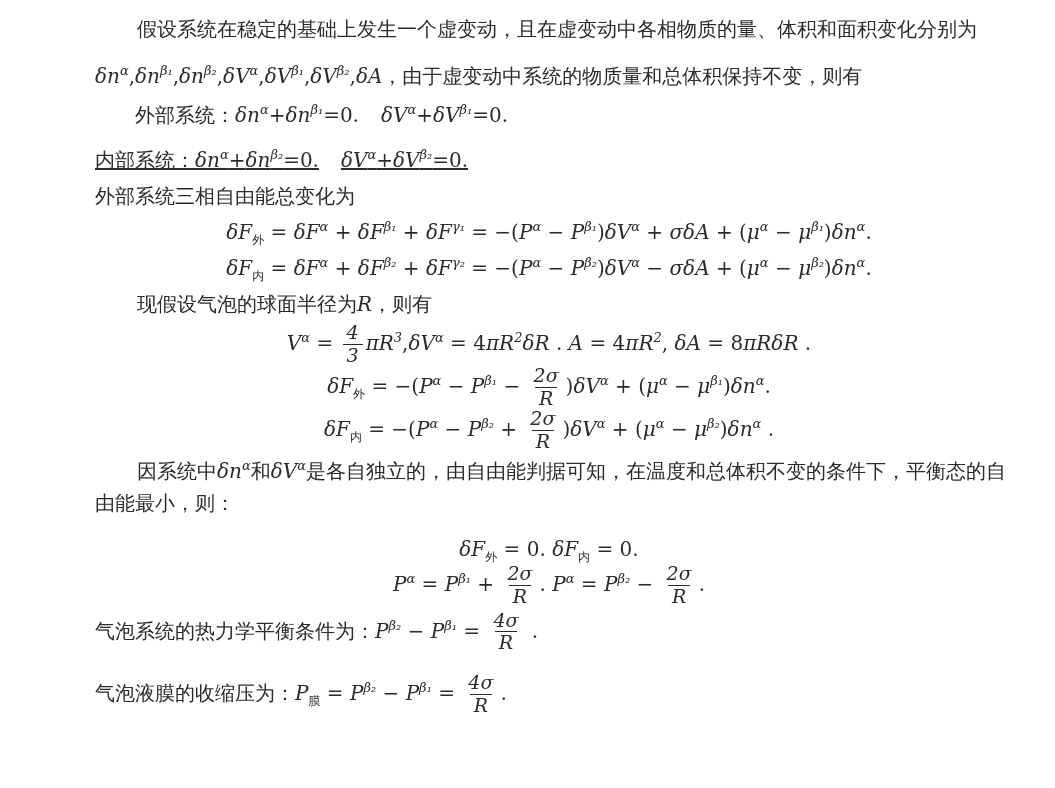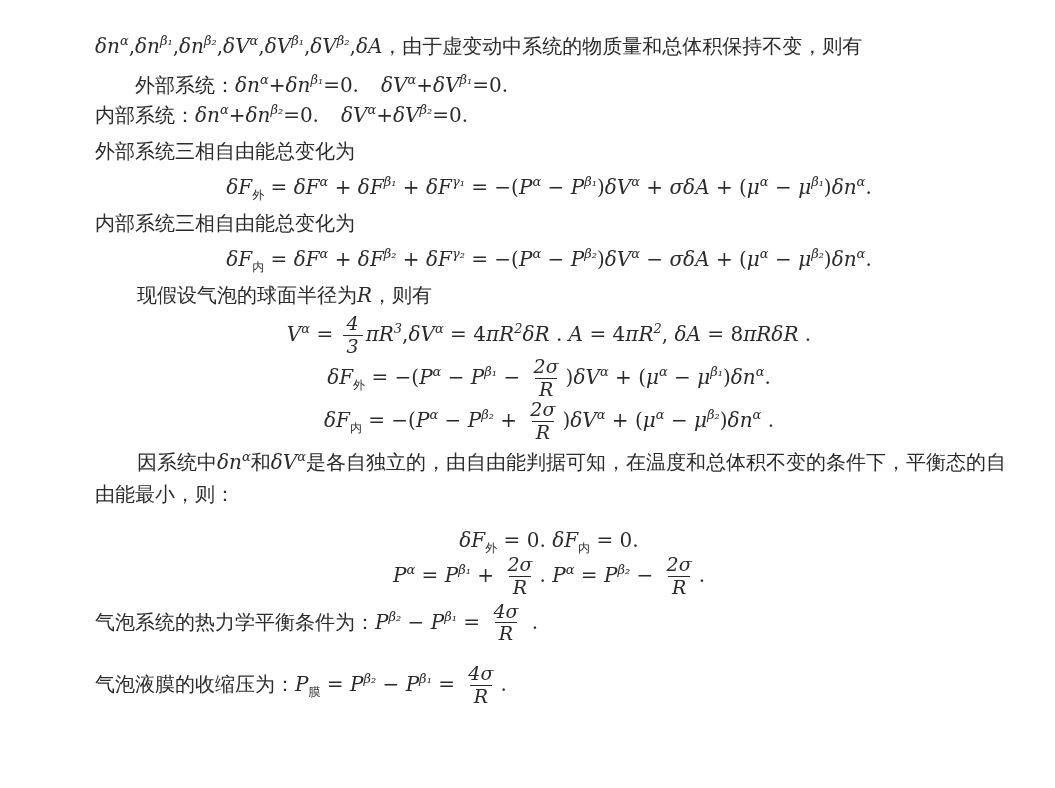--- a/index.html
+++ b/index.html
@@ -29,21 +29,21 @@
   [data-name="internal-free-energy-equation"],
   [data-name="sphere-geometry-equation"],
   [data-name="simplified-external-equation"],
   [data-name="simplified-internal-equation"],
   [data-name="equilibrium-condition-equation"],
   [data-name="pressure-relation-equation"]{text-align:center;}
   
   [data-name="intro-paragraph-line-1"]{margin-top:0;}
   [data-name="variation-symbols-line"]{margin-top:17px;}
   [data-name="external-system-constraint-line"]{margin-top:9px;margin-left:40px;}
-  [data-name="internal-system-constraint-line"]{margin-top:0;}
+  [data-name="internal-system-constraint-line"]{margin-top:15px;text-decoration:underline;}
   [data-name="sphere-geometry-equation"]{margin-top:4px;}
   [data-name="simplified-external-equation"]{margin-top:0px;}
   [data-name="simplified-internal-equation"]{margin-top:0px;}
   [data-name="independence-paragraph-line-1"]{margin-top:4px;}
   [data-name="independence-paragraph-line-2"]{margin-top:2px;}
   [data-name="equilibrium-condition-equation"]{margin-top:16px;}
   [data-name="pressure-relation-equation"]{margin-top:0px;}
   [data-name="thermodynamic-equilibrium-line"]{margin-top:4px;}
   [data-name="film-contraction-pressure-line"]{margin-top:20px;}
 
@@ -58,26 +58,26 @@
     font-size:19px;margin:0 3px;
   }
   .frac .num{padding:0 4px 1px;}
   .frac .den{border-top:1.5px solid #2b2b2b;padding:1px 4px 0;}
   .sp{display:inline-block;}
 </style>
 </head>
 <body>
 
 <div class="page" data-name="document-page">
+    <div class="line" data-name="intro-paragraph-line-1"><span class="cn" data-name="text-run">假设系统在稳定的基础上发生一个虚变动，且在虚变动中各相物质的量、体积和面积变化分别为</span></div>
     <div class="line" data-name="variation-symbols-line"><span class="it" data-name="math-run">δn</span><sup data-name="superscript">α</sup><span class="rm" data-name="math-run">,</span><span class="it" data-name="math-run">δn</span><sup data-name="superscript">β₁</sup><span class="rm" data-name="math-run">,</span><span class="it" data-name="math-run">δn</span><sup data-name="superscript">β₂</sup><span class="rm" data-name="math-run">,</span><span class="it" data-name="math-run">δV</span><sup data-name="superscript">α</sup><span class="rm" data-name="math-run">,</span><span class="it" data-name="math-run">δV</span><sup data-name="superscript">β₁</sup><span class="rm" data-name="math-run">,</span><span class="it" data-name="math-run">δV</span><sup data-name="superscript">β₂</sup><span class="rm" data-name="math-run">,</span><span class="it" data-name="math-run">δA</span><span class="cn" data-name="text-run">，由于虚变动中系统的物质量和总体积保持不变，则有</span></div>
     <div class="line" data-name="external-system-constraint-line"><span class="cn" data-name="text-run">外部系统：</span><span class="it" data-name="math-run">δn</span><sup data-name="superscript">α</sup><span class="rm" data-name="math-run">+</span><span class="it" data-name="math-run">δn</span><sup data-name="superscript">β₁</sup><span class="rm" data-name="math-run">=0.</span><span class="sp" data-name="spacer" style="width: 22px;"></span><span class="it" data-name="math-run">δV</span><sup data-name="superscript">α</sup><span class="rm" data-name="math-run">+</span><span class="it" data-name="math-run">δV</span><sup data-name="superscript">β₁</sup><span class="rm" data-name="math-run">=0.</span></div>
     <div class="line" data-name="internal-system-constraint-line"><span class="cn" data-name="text-run">内部系统：</span><span class="it" data-name="math-run">δn</span><sup data-name="superscript">α</sup><span class="rm" data-name="math-run">+</span><span class="it" data-name="math-run">δn</span><sup data-name="superscript">β₂</sup><span class="rm" data-name="math-run">=0.</span><span class="sp" data-name="spacer" style="width: 22px;"></span><span class="it" data-name="math-run">δV</span><sup data-name="superscript">α</sup><span class="rm" data-name="math-run">+</span><span class="it" data-name="math-run">δV</span><sup data-name="superscript">β₂</sup><span class="rm" data-name="math-run">=0.</span></div>
     <div class="line" data-name="external-free-energy-heading"><span class="cn" data-name="text-run">外部系统三相自由能总变化为</span></div>
     <div class="line" data-name="external-free-energy-equation"><span class="it" data-name="math-run">δF</span><sub data-name="subscript">外</sub><span class="rm" data-name="math-run"> = </span><span class="it" data-name="math-run">δF</span><sup data-name="superscript">α</sup><span class="rm" data-name="math-run"> + </span><span class="it" data-name="math-run">δF</span><sup data-name="superscript">β₁</sup><span class="rm" data-name="math-run"> + </span><span class="it" data-name="math-run">δF</span><sup data-name="superscript">γ₁</sup><span class="rm" data-name="math-run"> = −(</span><span class="it" data-name="math-run">P</span><sup data-name="superscript">α</sup><span class="rm" data-name="math-run"> − </span><span class="it" data-name="math-run">P</span><sup data-name="superscript">β₁</sup><span class="rm" data-name="math-run">)</span><span class="it" data-name="math-run">δV</span><sup data-name="superscript">α</sup><span class="rm" data-name="math-run"> + </span><span class="it" data-name="math-run">σδA</span><span class="rm" data-name="math-run"> + (</span><span class="it" data-name="math-run">μ</span><sup data-name="superscript">α</sup><span class="rm" data-name="math-run"> − </span><span class="it" data-name="math-run">μ</span><sup data-name="superscript">β₁</sup><span class="rm" data-name="math-run">)</span><span class="it" data-name="math-run">δn</span><sup data-name="superscript">α</sup><span class="rm" data-name="math-run">.</span></div>
-    <div class="line" data-name="internal-free-energy-heading"><span class="cn" data-name="text-run">内部系统三相自由能总变化为</span></div>
     <div class="line" data-name="internal-free-energy-equation"><span class="it" data-name="math-run">δF</span><sub data-name="subscript">内</sub><span class="rm" data-name="math-run"> = </span><span class="it" data-name="math-run">δF</span><sup data-name="superscript">α</sup><span class="rm" data-name="math-run"> + </span><span class="it" data-name="math-run">δF</span><sup data-name="superscript">β₂</sup><span class="rm" data-name="math-run"> + </span><span class="it" data-name="math-run">δF</span><sup data-name="superscript">γ₂</sup><span class="rm" data-name="math-run"> = −(</span><span class="it" data-name="math-run">P</span><sup data-name="superscript">α</sup><span class="rm" data-name="math-run"> − </span><span class="it" data-name="math-run">P</span><sup data-name="superscript">β₂</sup><span class="rm" data-name="math-run">)</span><span class="it" data-name="math-run">δV</span><sup data-name="superscript">α</sup><span class="rm" data-name="math-run"> − </span><span class="it" data-name="math-run">σδA</span><span class="rm" data-name="math-run"> + (</span><span class="it" data-name="math-run">μ</span><sup data-name="superscript">α</sup><span class="rm" data-name="math-run"> − </span><span class="it" data-name="math-run">μ</span><sup data-name="superscript">β₂</sup><span class="rm" data-name="math-run">)</span><span class="it" data-name="math-run">δn</span><sup data-name="superscript">α</sup><span class="rm" data-name="math-run">.</span></div>
     <div class="line" data-name="bubble-radius-assumption-line"><span class="cn" data-name="text-run">现假设气泡的球面半径为</span><span class="it" data-name="math-run">R</span><span class="cn" data-name="text-run">，则有</span></div>
     <div class="line" data-name="sphere-geometry-equation"><span class="it" data-name="math-run">V</span><sup data-name="superscript">α</sup><span class="rm" data-name="math-run"> = </span><span class="frac" data-name="fraction"><span class="num" data-name="fraction-numerator">4</span><span class="den" data-name="fraction-denominator">3</span></span><span class="it" data-name="math-run">πR</span><sup data-name="superscript">3</sup><span class="rm" data-name="math-run">,</span><span class="it" data-name="math-run">δV</span><sup data-name="superscript">α</sup><span class="rm" data-name="math-run"> = 4</span><span class="it" data-name="math-run">πR</span><sup data-name="superscript">2</sup><span class="it" data-name="math-run">δR</span><span class="rm" data-name="math-run"> . </span><span class="it" data-name="math-run">A</span><span class="rm" data-name="math-run"> = 4</span><span class="it" data-name="math-run">πR</span><sup data-name="superscript">2</sup><span class="rm" data-name="math-run">, </span><span class="it" data-name="math-run">δA</span><span class="rm" data-name="math-run"> = 8</span><span class="it" data-name="math-run">πRδR</span><span class="rm" data-name="math-run"> .</span></div>
     <div class="line" data-name="simplified-external-equation"><span class="it" data-name="math-run">δF</span><sub data-name="subscript">外</sub><span class="rm" data-name="math-run"> = −(</span><span class="it" data-name="math-run">P</span><sup data-name="superscript">α</sup><span class="rm" data-name="math-run"> − </span><span class="it" data-name="math-run">P</span><sup data-name="superscript">β₁</sup><span class="rm" data-name="math-run"> − </span><span class="frac" data-name="fraction"><span class="num" data-name="fraction-numerator">2σ</span><span class="den" data-name="fraction-denominator">R</span></span><span class="rm" data-name="math-run">)</span><span class="it" data-name="math-run">δV</span><sup data-name="superscript">α</sup><span class="rm" data-name="math-run"> + (</span><span class="it" data-name="math-run">μ</span><sup data-name="superscript">α</sup><span class="rm" data-name="math-run"> − </span><span class="it" data-name="math-run">μ</span><sup data-name="superscript">β₁</sup><span class="rm" data-name="math-run">)</span><span class="it" data-name="math-run">δn</span><sup data-name="superscript">α</sup><span class="rm" data-name="math-run">.</span></div>
     <div class="line" data-name="simplified-internal-equation"><span class="it" data-name="math-run">δF</span><sub data-name="subscript">内</sub><span class="rm" data-name="math-run"> = −(</span><span class="it" data-name="math-run">P</span><sup data-name="superscript">α</sup><span class="rm" data-name="math-run"> − </span><span class="it" data-name="math-run">P</span><sup data-name="superscript">β₂</sup><span class="rm" data-name="math-run"> + </span><span class="frac" data-name="fraction"><span class="num" data-name="fraction-numerator">2σ</span><span class="den" data-name="fraction-denominator">R</span></span><span class="rm" data-name="math-run">)</span><span class="it" data-name="math-run">δV</span><sup data-name="superscript">α</sup><span class="rm" data-name="math-run"> + (</span><span class="it" data-name="math-run">μ</span><sup data-name="superscript">α</sup><span class="rm" data-name="math-run"> − </span><span class="it" data-name="math-run">μ</span><sup data-name="superscript">β₂</sup><span class="rm" data-name="math-run">)</span><span class="it" data-name="math-run">δn</span><sup data-name="superscript">α</sup><span class="rm" data-name="math-run"> .</span></div>
     <div class="line" data-name="independence-paragraph-line-1"><span class="cn" data-name="text-run">因系统中</span><span class="it" data-name="math-run">δn</span><sup data-name="superscript">α</sup><span class="cn" data-name="text-run">和</span><span class="it" data-name="math-run">δV</span><sup data-name="superscript">α</sup><span class="cn" data-name="text-run">是各自独立的，由自由能判据可知，在温度和总体积不变的条件下，平衡态的自</span></div>
     <div class="line" data-name="independence-paragraph-line-2"><span class="cn" data-name="text-run">由能最小，则：</span></div>
     <div class="line" data-name="equilibrium-condition-equation"><span class="it" data-name="math-run">δF</span><sub data-name="subscript">外</sub><span class="rm" data-name="math-run"> = 0. </span><span class="it" data-name="math-run">δF</span><sub data-name="subscript">内</sub><span class="rm" data-name="math-run"> = 0.</span></div>
     <div class="line" data-name="pressure-relation-equation"><span class="it" data-name="math-run">P</span><sup data-name="superscript">α</sup><span class="rm" data-name="math-run"> = </span><span class="it" data-name="math-run">P</span><sup data-name="superscript">β₁</sup><span class="rm" data-name="math-run"> + </span><span class="frac" data-name="fraction"><span class="num" data-name="fraction-numerator">2σ</span><span class="den" data-name="fraction-denominator">R</span></span><span class="rm" data-name="math-run">. </span><span class="it" data-name="math-run">P</span><sup data-name="superscript">α</sup><span class="rm" data-name="math-run"> = </span><span class="it" data-name="math-run">P</span><sup data-name="superscript">β₂</sup><span class="rm" data-name="math-run"> − </span><span class="frac" data-name="fraction"><span class="num" data-name="fraction-numerator">2σ</span><span class="den" data-name="fraction-denominator">R</span></span><span class="rm" data-name="math-run">.</span></div>
     <div class="line" data-name="thermodynamic-equilibrium-line"><span class="cn" data-name="text-run">气泡系统的热力学平衡条件为：</span><span class="it" data-name="math-run">P</span><sup data-name="superscript">β₂</sup><span class="rm" data-name="math-run"> − </span><span class="it" data-name="math-run">P</span><sup data-name="superscript">β₁</sup><span class="rm" data-name="math-run"> = </span><span class="frac" data-name="fraction"><span class="num" data-name="fraction-numerator">4σ</span><span class="den" data-name="fraction-denominator">R</span></span><span class="rm" data-name="math-run"> .</span></div>

